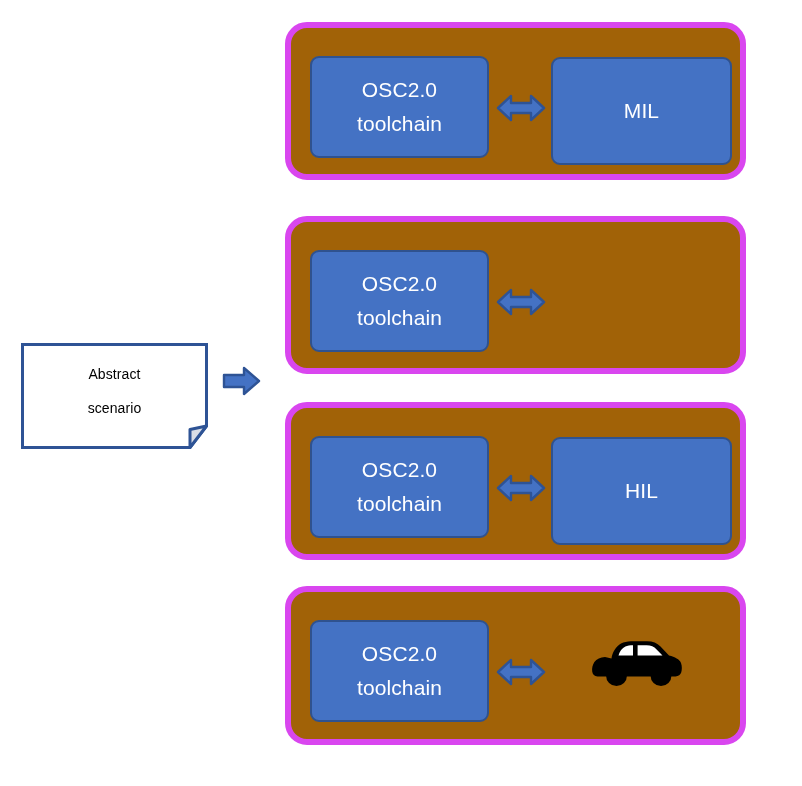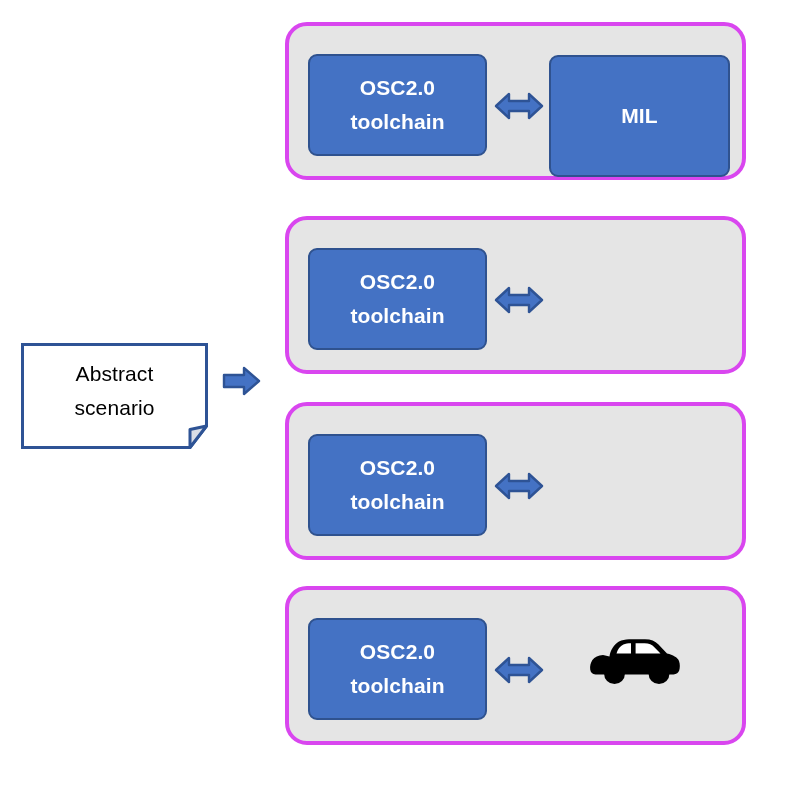--- a/index.html
+++ b/index.html
@@ -36,21 +36,21 @@
     position: absolute;
     left: 0;
     top: 0;
     width: 187px;
     height: 96px;
     display: flex;
     flex-direction: column;
     align-items: center;
     justify-content: center;
     color: #000000;
-    font-size: 21px;
+    font-size: 14px;
     line-height: 34px;
     letter-spacing: 0.1px;
     white-space: pre;
     text-align: center;
     pointer-events: none;
   }
 
   
   .flow-arrow {
     position: absolute;
@@ -58,25 +58,24 @@
     top: 364px;
     width: 40px;
     height: 34px;
   }
 
   
   .group-box {
     position: absolute;
     left: 285px;
     width: 461px;
-    border: 4px solid #d946ef;
+    border: 6px solid #d946ef;
     border-radius: 22px;
-    background: #e5e5e5;
+    background: #a16207;
     box-sizing: border-box;
-    font-weight: bold;
   }
 
   
   .proc-box {
     position: absolute;
     background: #4472C4;
     border: 2px solid #2F528F;
     border-radius: 9px;
     box-sizing: border-box;
     display: flex;
@@ -92,21 +91,21 @@
   .proc-left {
     left: 19px;
     top: 28px;
     width: 179px;
     height: 102px;
   }
   .proc-right {
     left: 260px;
     top: 29px;
     width: 181px;
-    height: 122px;
+    height: 108px;
   }
 
   
   .bi-arrow {
     position: absolute;
     left: 205px;
     top: 60px;
     width: 50px;
     height: 40px;
   }
@@ -162,20 +161,21 @@
   </div>
 
   <div class="group-box" style="top:402px; height:158px;">
     <div class="proc-box proc-left">OSC2.0
 toolchain</div>
     <div class="bi-arrow">
       <svg width="50" height="40" viewBox="0 0 50 40">
         <path d="M2 20 L15 8 L15 15 L35 15 L35 8 L48 20 L35 32 L35 25 L15 25 L15 32 Z" fill="#4472C4" stroke="#2E5395" stroke-width="2.4" stroke-linejoin="round"></path>
       </svg>
     </div>
+    <div class="proc-box proc-right">HIL</div>
   </div>
 
   <div class="group-box" style="top:586px; height:159px;">
     <div class="proc-box proc-left">OSC2.0
 toolchain</div>
     <div class="bi-arrow">
       <svg width="50" height="40" viewBox="0 0 50 40">
         <path d="M2 20 L15 8 L15 15 L35 15 L35 8 L48 20 L35 32 L35 25 L15 25 L15 32 Z" fill="#4472C4" stroke="#2E5395" stroke-width="2.4" stroke-linejoin="round"></path>
       </svg>
     </div>

